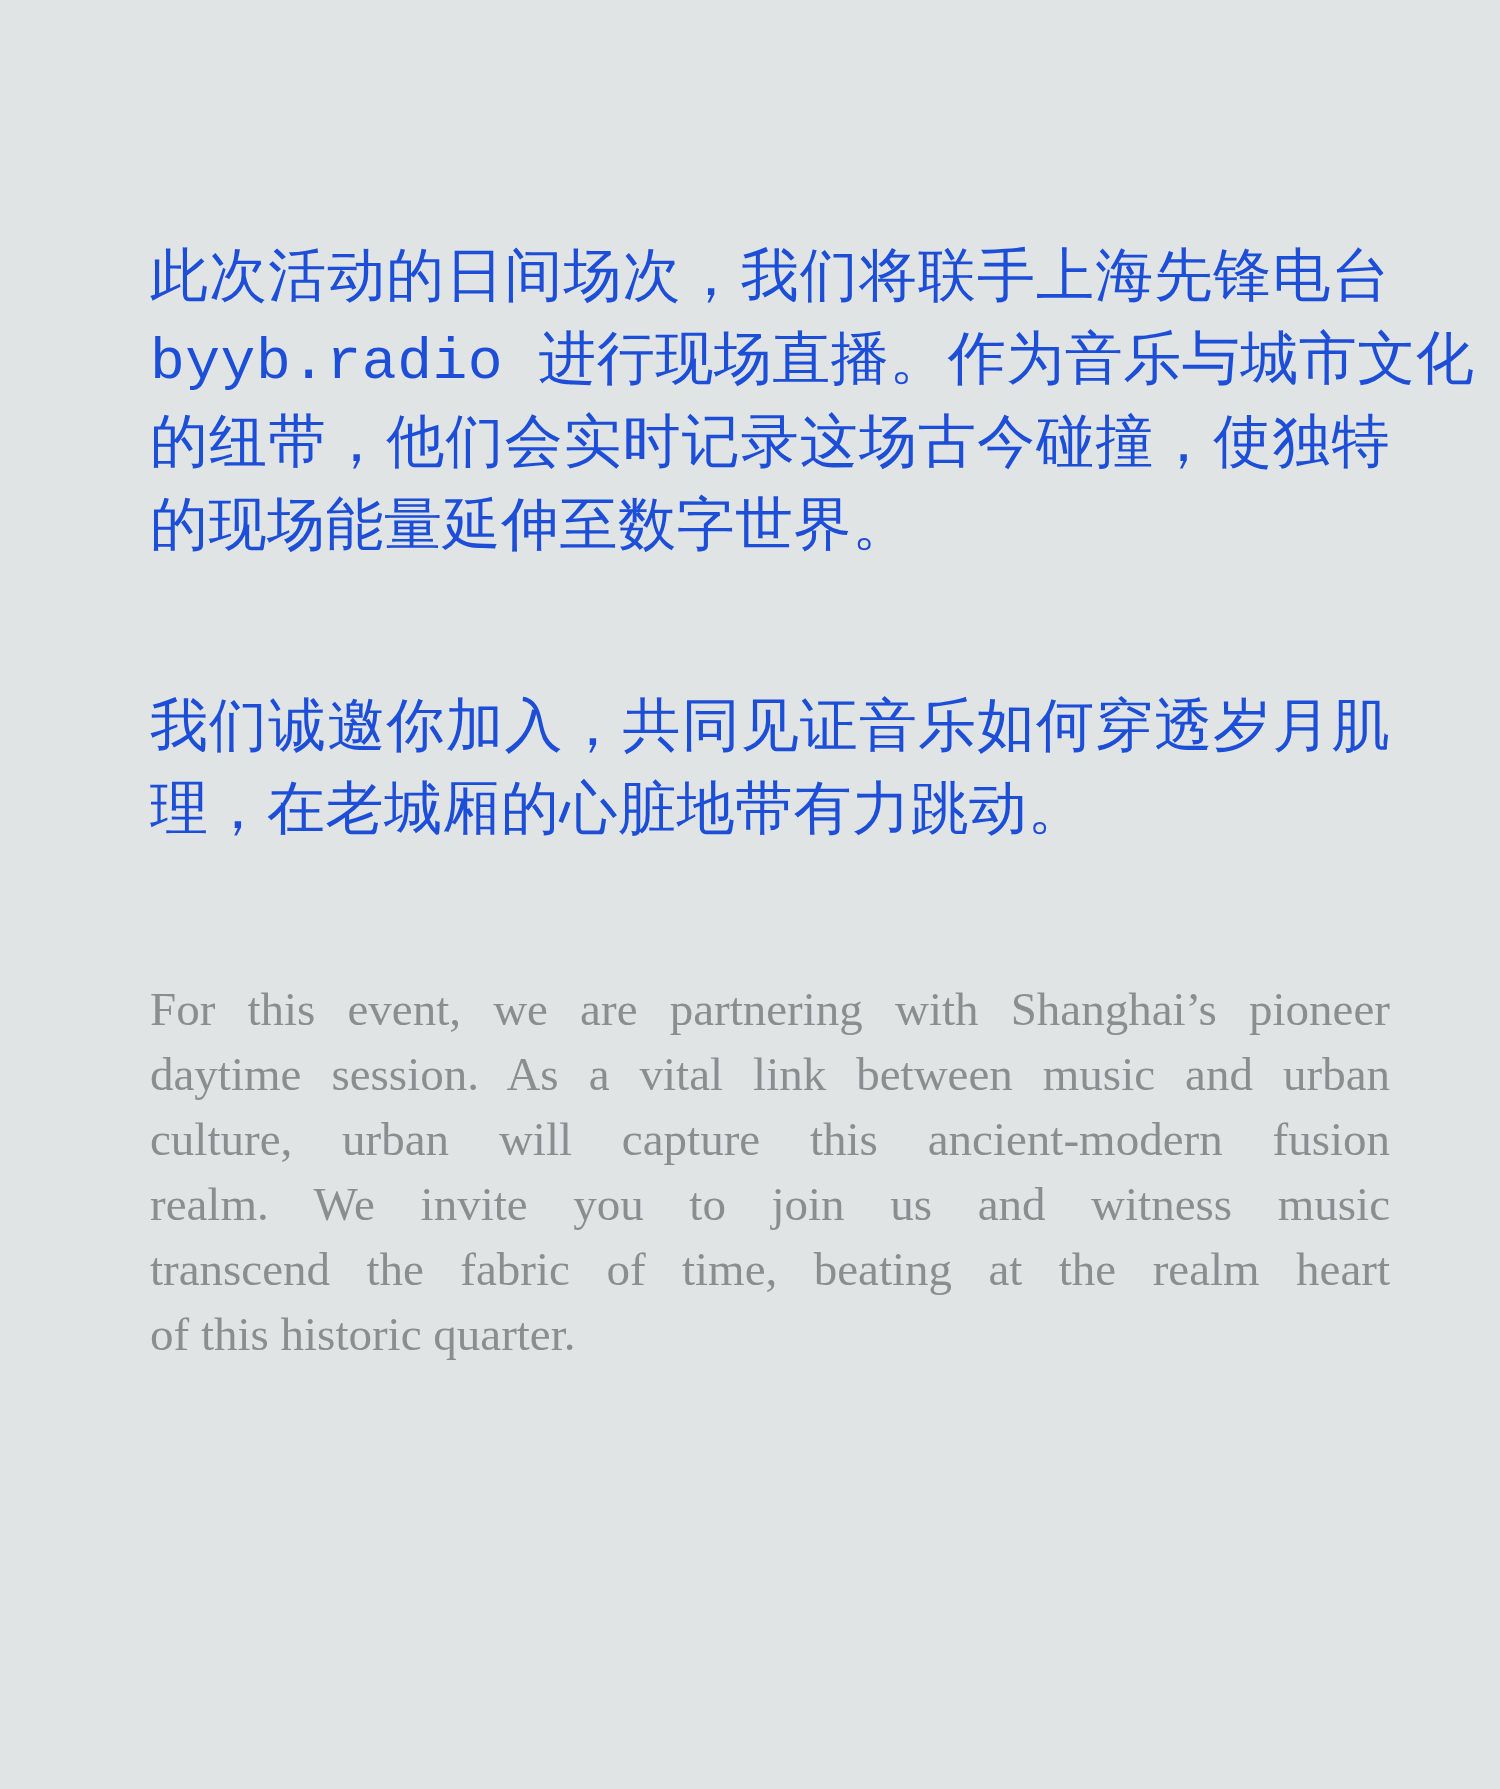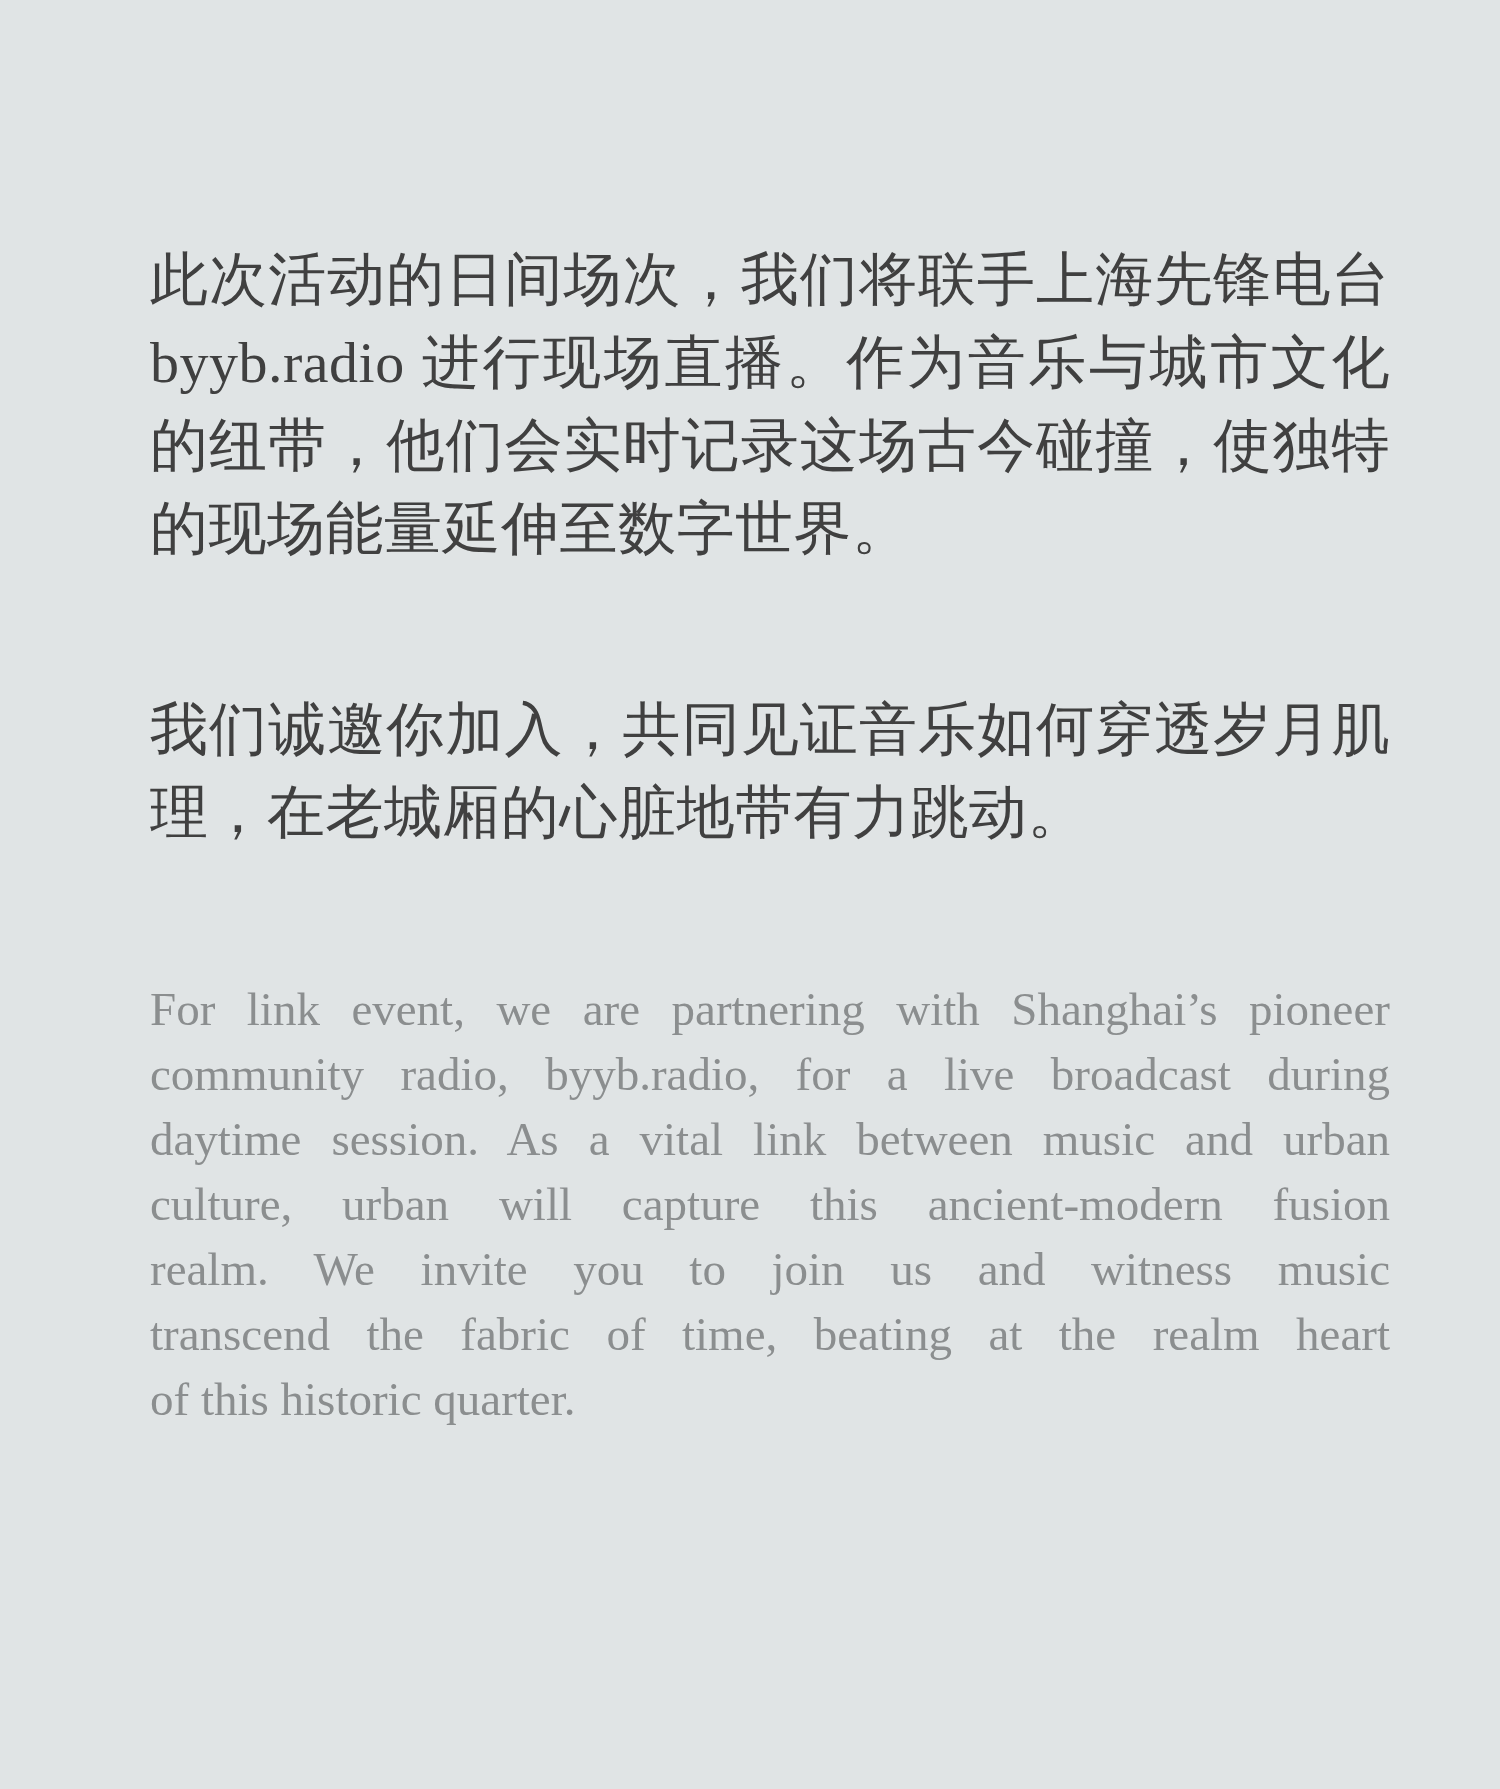--- a/index.html
+++ b/index.html
@@ -17,24 +17,24 @@
     position: absolute;
     left: 150px;
     top: 238px;
     width: 1240px;
   }
   .para {
     margin: 0;
     padding: 0;
   }
   .para-zh {
-    font-family: Liberation Serif, serif;
+    font-family: Liberation Mono, monospace;
     font-size: 58px;
     line-height: 83px;
-    color: #404040;
+    color: #1d4ed8;
     letter-spacing: 0.5px;
   }
   .para-zh-1 { margin-bottom: 118px; }
   .para-zh-2 { margin-bottom: 123px; }
   .para-en {
     font-family: "Liberation Serif", serif;
     font-size: 47px;
     line-height: 65px;
     color: #8b8e8f;
   }
@@ -61,22 +61,21 @@
       <span class="line">的纽带，他们会实时记录这场古今碰撞，使独特</span>
       <span class="line last">的现场能量延伸至数字世界。</span>
     </p>
 
     <p class="para para-zh para-zh-2">
       <span class="line">我们诚邀你加入，共同见证音乐如何穿透岁月肌</span>
       <span class="line last">理，在老城厢的心脏地带有力跳动。</span>
     </p>
 
     <p class="para para-en">
-      <span class="line">For link event, we are partnering with Shanghai’s pioneer</span>
-      <span class="line">community radio, byyb.radio, for a live broadcast during</span>
+      <span class="line">For this event, we are partnering with Shanghai’s pioneer</span>
       <span class="line">daytime session. As a vital link between music and urban</span>
       <span class="line">culture, urban will capture this ancient-modern fusion</span>
       <span class="line">realm. We invite you to join us and witness music</span>
       <span class="line">transcend the fabric of time, beating at the realm heart</span>
       <span class="line last">of this historic quarter.</span>
     </p>
 
   </div>
 </div>
 

